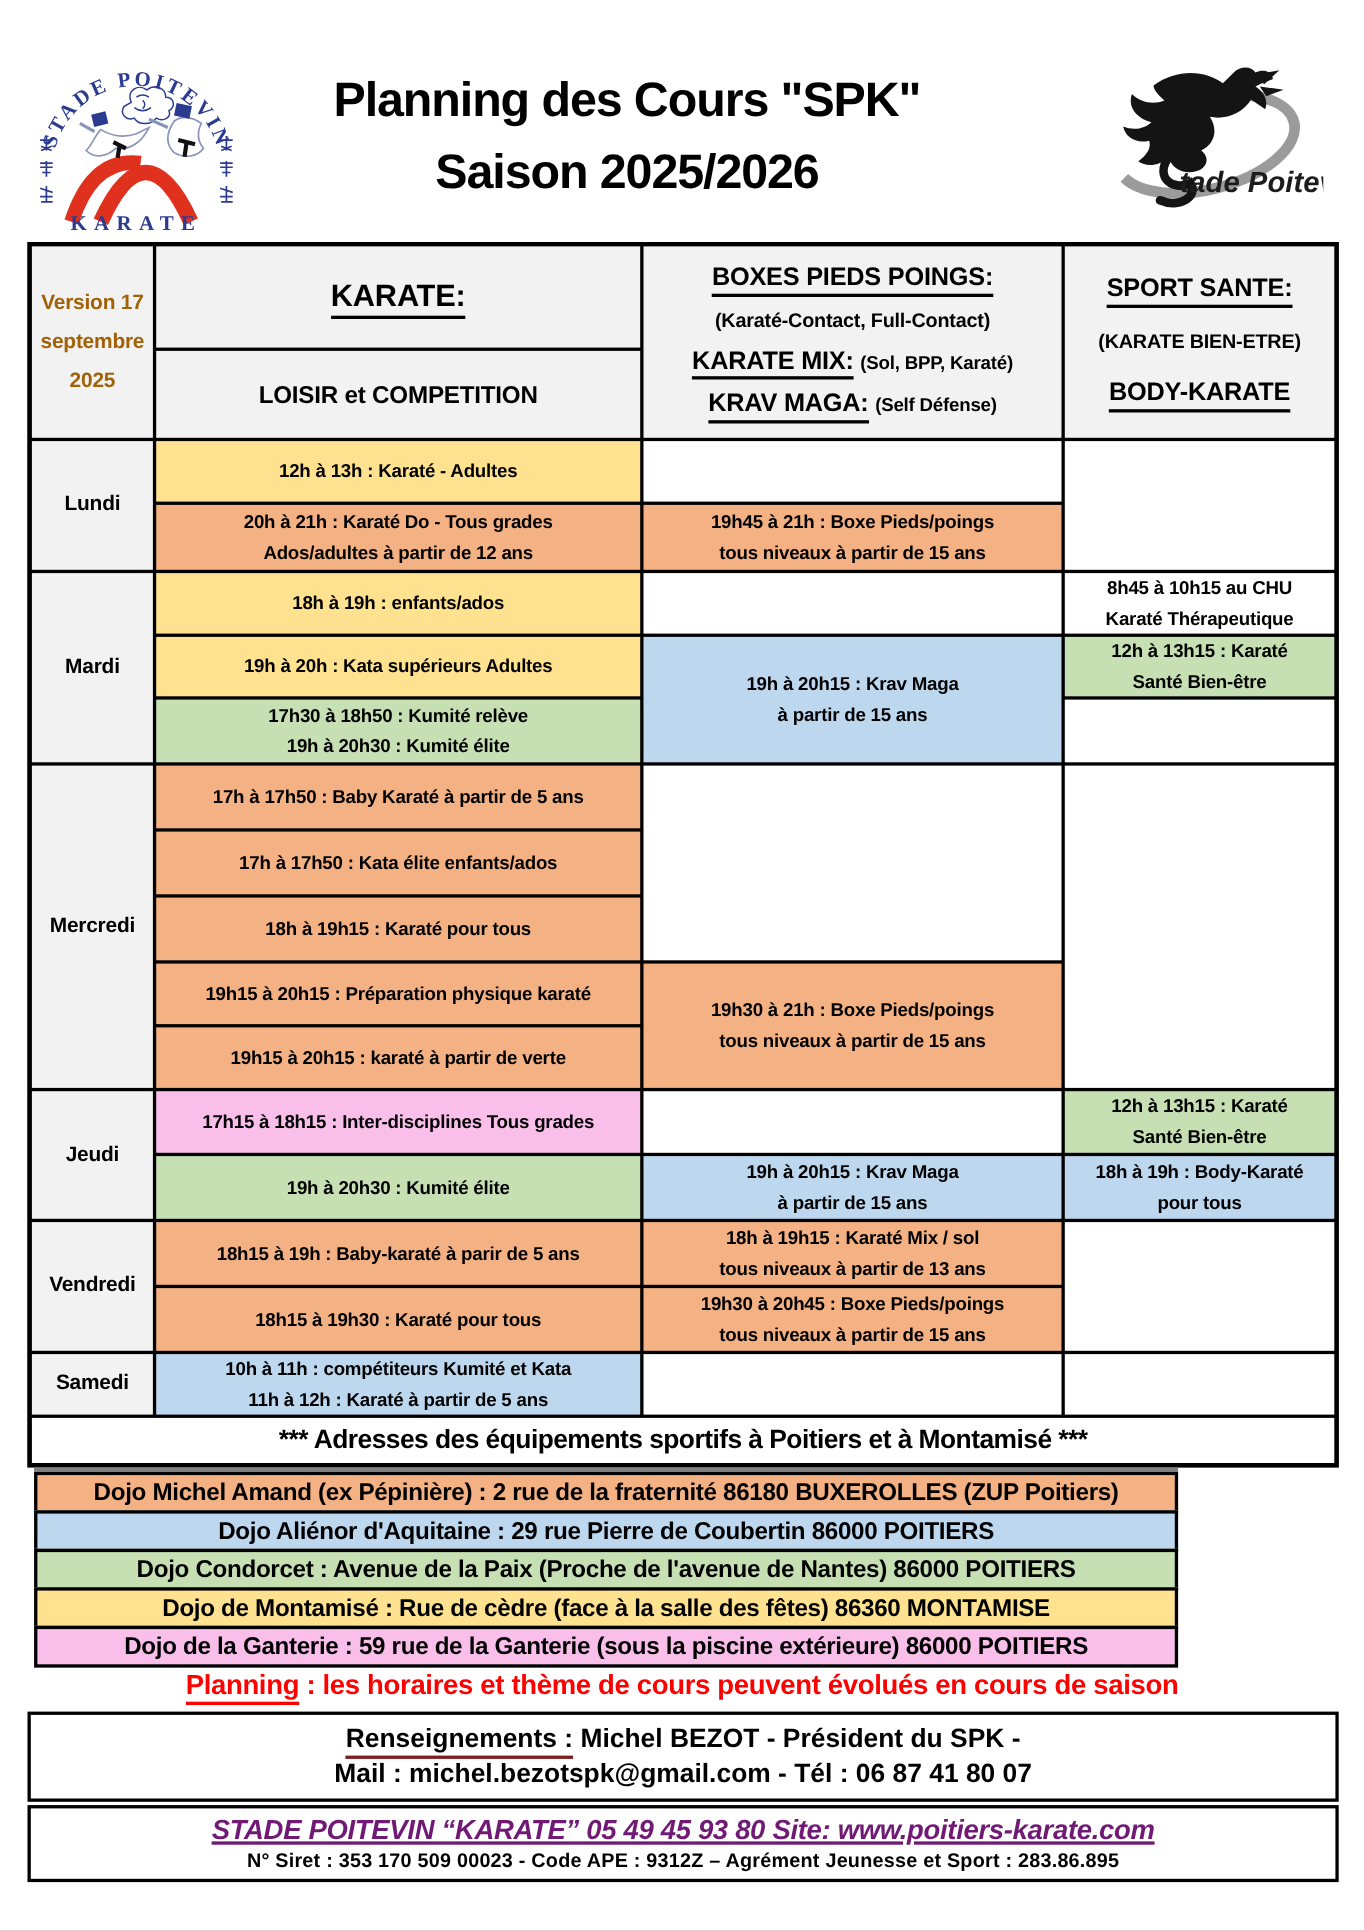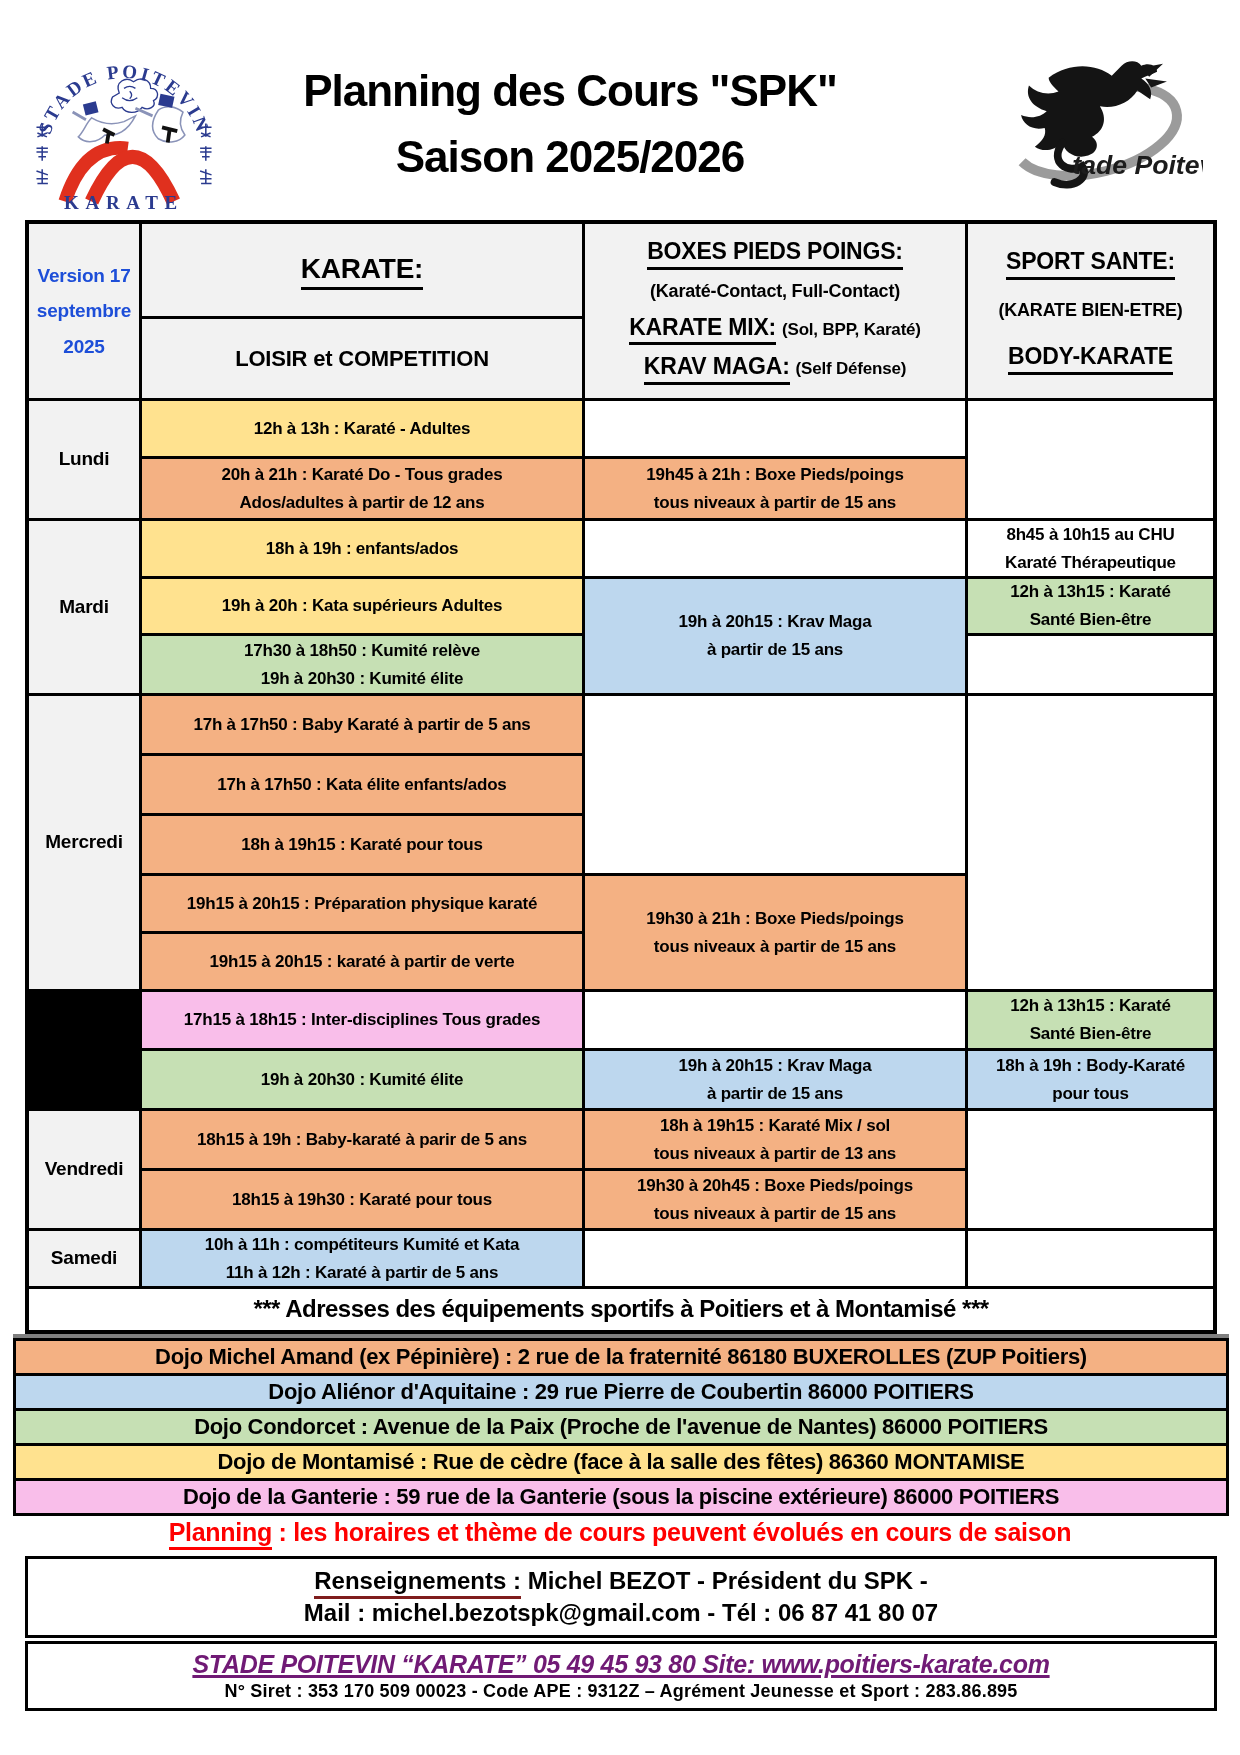--- a/index.html
+++ b/index.html
@@ -14,32 +14,32 @@
   .sched{position:absolute;left:25px;top:220px;
          display:grid;
          grid-template-columns:110px 440px 380px 245px;
          grid-template-rows:92px 79px 55px 59px 55px 54px 57px 57px 57px 57px 55px 55px 56px 57px 57px 57px 55px 41px;
          gap:3px;background:#000;border:4px solid #000;}
   .c{background:#fff;display:flex;flex-direction:column;align-items:center;justify-content:center;
      text-align:center;font-weight:bold;font-size:17px;letter-spacing:-0.2px;line-height:1.62;padding:1px 4px;box-sizing:border-box;}
   .gray{background:#F2F2F2;} .yellow{background:#FFE28F;} .orange{background:#F4B183;}
   .green{background:#C6E0B4;} .blue{background:#BDD7EE;} .pink{background:#F9BEEA;}
   .day{font-size:19px;}
-  .version{color:#1d4ed8;font-size:19px;line-height:1.85;}
+  .version{color:#a16207;font-size:19px;line-height:1.85;}
   .u{border-bottom:3px solid #000;padding-bottom:1px;display:inline-block;line-height:1.25;}
   .h-karate{font-size:28px;}
   .h-loisir{font-size:22px;}
   .h-main{font-size:23px;}
   .h-sub{font-size:17px;}
   .h-sub2{font-size:18px;}
   .hcell{justify-content:space-evenly;padding:6px 2px;}
   .inlinehdr{display:flex;align-items:baseline;gap:6px;justify-content:center;}
   .addr-title{font-size:24px;letter-spacing:-0.5px;}
   
-  .addr-stack{position:absolute;left:13px;top:1334px;width:1216px;box-sizing:border-box;border-top:4px solid #7F7F7F;}
+  .addr-stack{position:absolute;left:31px;top:1334px;width:1040px;box-sizing:border-box;border-top:4px solid #7F7F7F;}
   .addr{box-sizing:border-box;border:3px solid #000;height:38px;display:flex;align-items:center;justify-content:center;
         font-weight:bold;font-size:22px;letter-spacing:-0.3px;}
   .addr + .addr{margin-top:-3px;}
   
   .remark{position:absolute;left:0;top:1518px;width:1240px;text-align:center;
           color:#FF0000;font-weight:bold;font-size:25px;letter-spacing:-0.3px;}
   .ru{border-bottom:3px solid #FF0000;padding-bottom:1px;}
   .box{position:absolute;left:25px;width:1192px;box-sizing:border-box;border:3px solid #000;
        text-align:center;font-weight:bold;}
   .rens{top:1556px;height:82px;display:flex;flex-direction:column;justify-content:space-evenly;font-size:24px;padding:4px 0;}
@@ -207,20 +207,21 @@
     <div class="c orange" style="grid-column:2;grid-row:12;">
         <div>19h15 à 20h15 : karaté à partir de verte</div>
       </div>
     <div class="c" style="grid-column:3;grid-row:8/span 3;"></div>
     <div class="c orange" style="grid-column:3;grid-row:11/span 2;">
       <div>19h30 à 21h : Boxe Pieds/poings</div>
         <div>tous niveaux à partir de 15 ans</div>
     </div>
     <div class="c" style="grid-column:4;grid-row:8/span 5;"></div>
 
+    <div class="c gray day" style="grid-column:1;grid-row:13/span 2;">Jeudi</div>
     <div class="c pink" style="grid-column:2;grid-row:13;">
         <div>17h15 à 18h15 : Inter-disciplines Tous grades</div>
       </div>
     <div class="c" style="grid-column:3;grid-row:13;"></div>
     <div class="c green" style="grid-column:4;grid-row:13;">
       <div>12h à 13h15 : Karaté</div>
         <div>Santé Bien-être</div>
     </div>
     <div class="c green" style="grid-column:2;grid-row:14;">
         <div>19h à 20h30 : Kumité élite</div>

